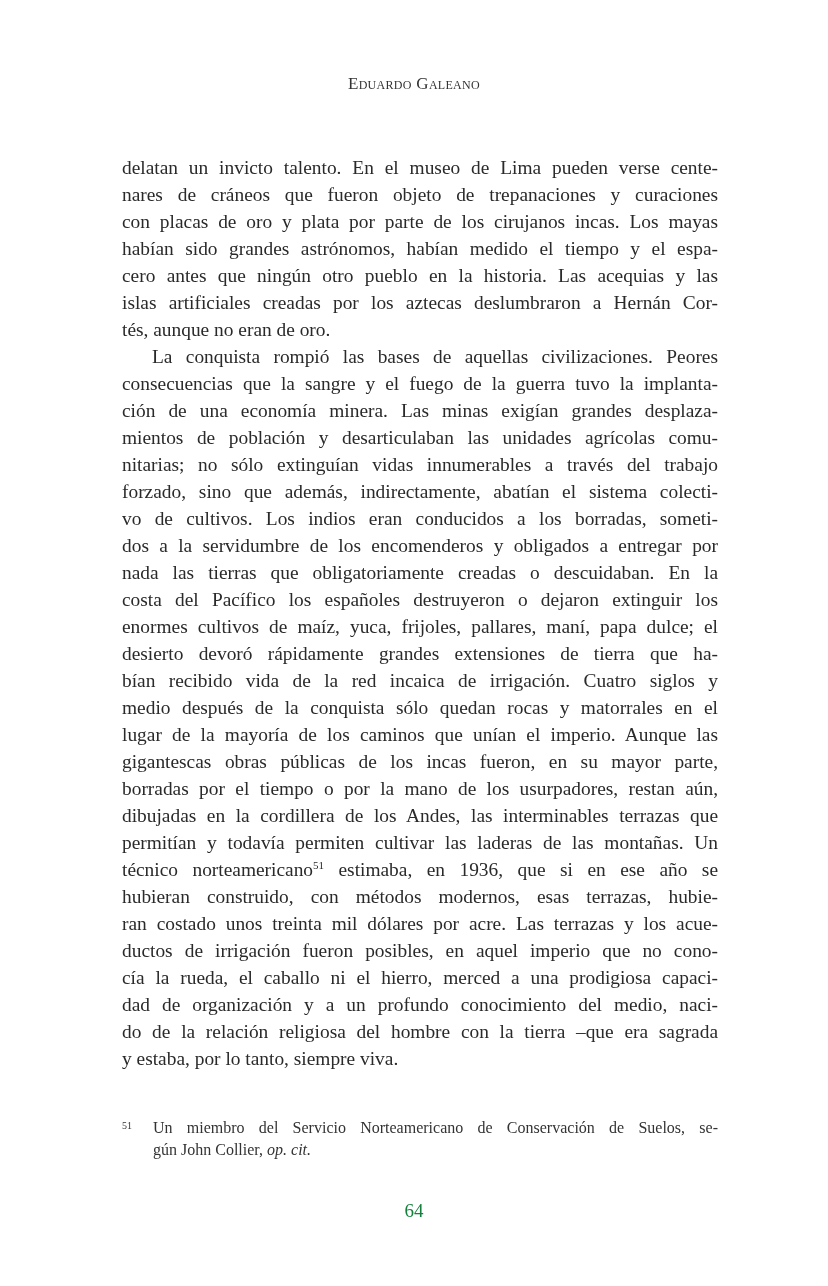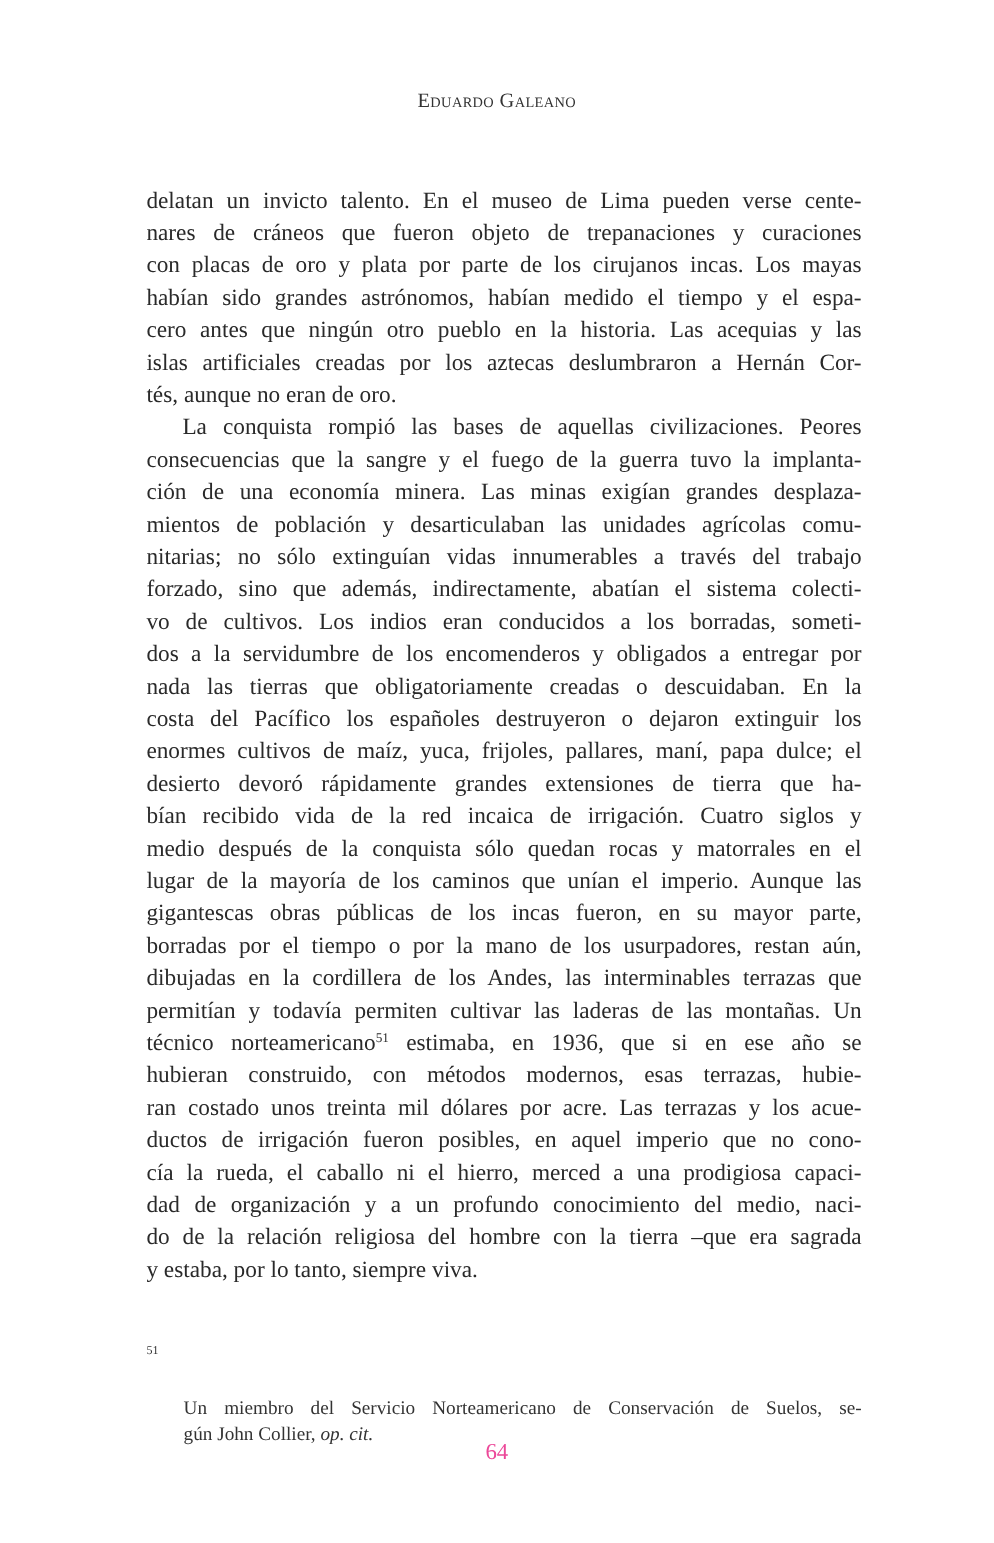--- a/index.html
+++ b/index.html
@@ -22,26 +22,26 @@
   }
   .line.last { text-align-last: left; }
   .line.indent { padding-left: 30px; }
   sup.fnref { font-size: 11px; vertical-align: 7px; line-height: 0; }
   .footnote {
     position: absolute; left: 122px; top: 1117px; width: 596px;
     font-family: "Liberation Serif", "DejaVu Serif", serif;
     font-size: 16px; line-height: 22px; color: #333;
   }
   .fn-num { position: absolute; left: 0; top: -2px; font-size: 10px; }
-  .fn-text { margin-left: 31px; margin-top: 46px; }
+  .fn-text { margin-left: 31px; }
   .fn-line { display: block; white-space: nowrap; text-align: justify; text-align-last: justify; }
   .fn-line.last { text-align-last: left; }
   .page-number {
     position: absolute; top: 1200px; left: 0; width: 828px; text-align: center;
-    font-family: "Liberation Serif", "DejaVu Serif", serif; font-size: 19px; color: #ec4899;
+    font-family: "Liberation Serif", "DejaVu Serif", serif; font-size: 19px; color: #15803d;
   }
 </style>
 </head>
 <body>
 
 <div class="page">
 
   <div class="running-head">Eduardo Galeano</div>
 
   <div class="body-text">

